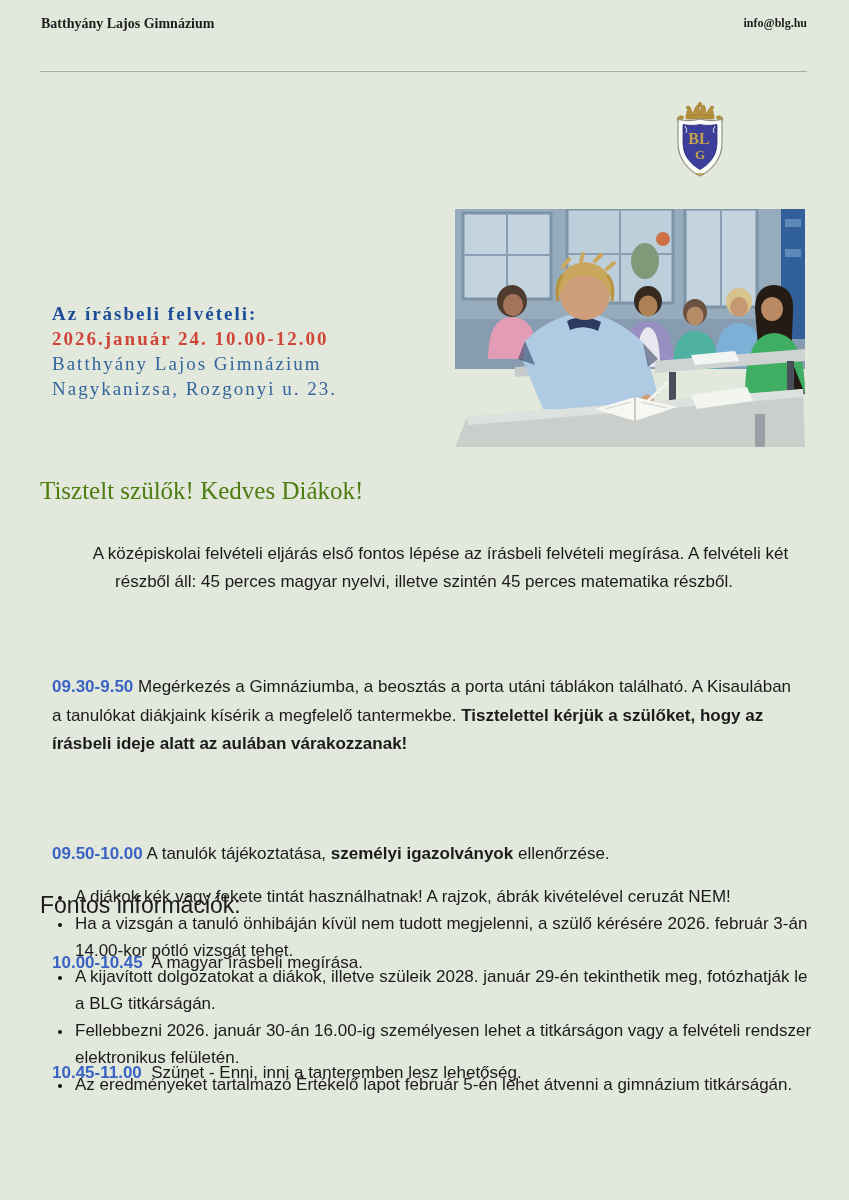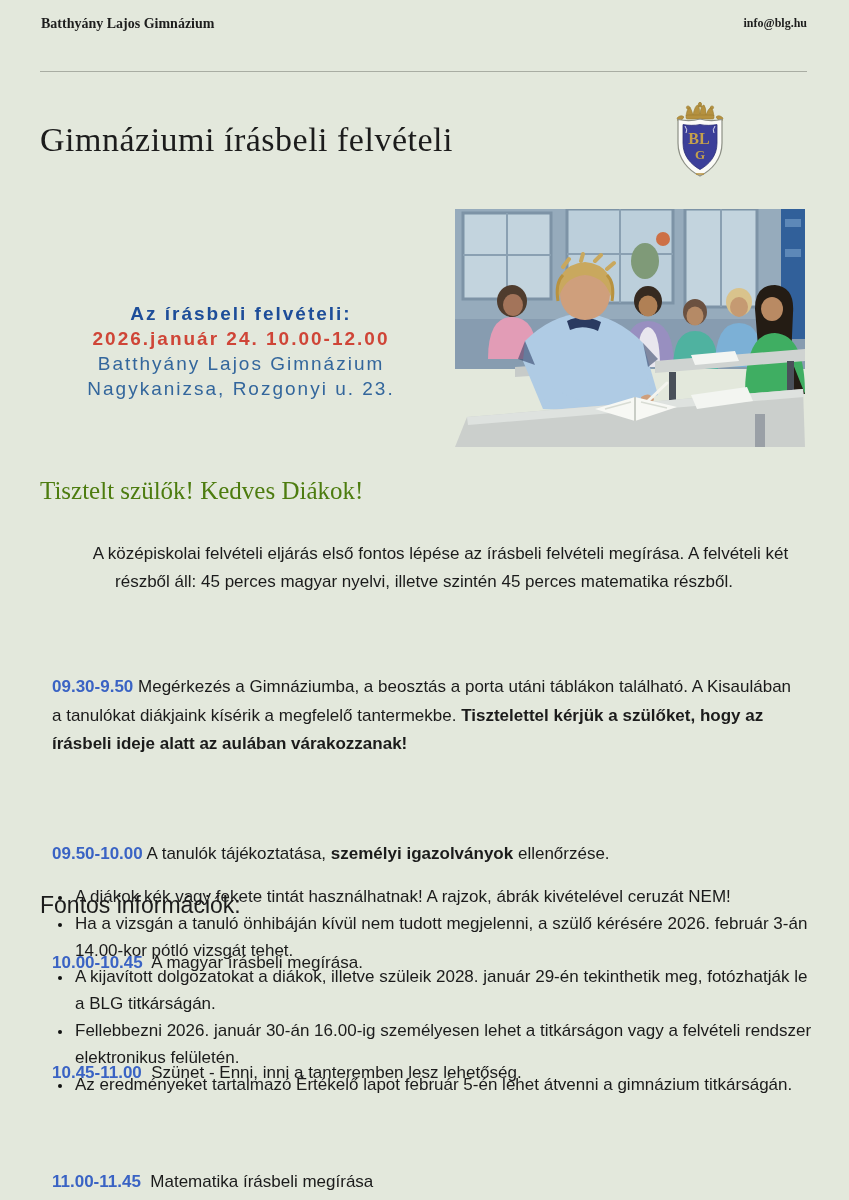--- a/index.html
+++ b/index.html
@@ -39,22 +39,22 @@
 
   
   .photo{
     position:absolute;left:455px;top:209px;width:350px;height:238px;
     overflow:hidden;
   }
 
   
   .exam-info{
     position:absolute;left:52px;top:301px;width:378px;
-    text-align:center;
-    font-family:Liberation Sans, sans-serif;
+    text-align:left;
+    font-family:Liberation Serif, serif;
     font-size:19px;line-height:25px;letter-spacing:2px;
   }
   .exam-info .line1{font-weight:bold;color:#1d4d99;}
   .exam-info .line2{font-weight:bold;color:#cf4537;}
   .exam-info .line3,.exam-info .line4{color:#33669c;}
 
   
   .greeting{
     position:absolute;left:40px;top:477px;
     font-family:"Liberation Serif",serif;font-size:25px;color:#4d7c0f;
@@ -93,21 +93,20 @@
 </style>
 </head>
 <body>
 
 <div class="page">
 
   <div class="hdr-left">Batthyány Lajos Gimnázium</div>
   <div class="hdr-right">info@blg.hu</div>
   <div class="divider"></div>
 
-  <div class="title">Gimnáziumi írásbeli felvételi</div>
 
   <div class="crest">
     <svg width="58" height="78" viewBox="0 0 58 78">
 
       <g fill="#b5913f" stroke="#9b7c30" stroke-width="0.6">
         <path d="M29 1 L31 6 L27 6 Z"></path>
         <path d="M15 15 Q16 7 19 6 Q21 10 22 14 Q24 4 27 4 Q29 8 29 13 Q30 4 33 4 Q35 6 35 14 Q37 8 40 6 Q42 8 43 15 Z"></path>
         <circle cx="17" cy="6.5" r="1.6"></circle>
         <circle cx="29" cy="3" r="1.6"></circle>
         <circle cx="41" cy="6.5" r="1.6"></circle>
@@ -222,21 +221,20 @@
 
   <div class="greeting">Tisztelt szülők! Kedves Diákok!</div>
 
   <p class="intro">A középiskolai felvételi eljárás első fontos lépése az írásbeli felvételi megírása. A felvételi két részből áll: 45 perces magyar nyelvi, illetve szintén 45 perces matematika részből.</p>
 
   <div class="schedule">
     <p><span class="time">09.30-9.50</span><span> Megérkezés a Gimnáziumba, a beosztás a porta utáni táblákon található. A Kisaulában a tanulókat diákjaink kísérik a megfelelő tantermekbe. </span><b>Tisztelettel kérjük a szülőket, hogy az írásbeli ideje alatt az aulában várakozzanak!</b><span></span></p>
     <p><span class="time">09.50-10.00</span><span> A tanulók tájékoztatása, </span><b>személyi igazolványok</b><span> ellenőrzése.</span></p>
     <p><span class="time">10.00-10.45</span><span>  A magyar írásbeli megírása.</span></p>
     <p><span class="time">10.45-11.00</span><span>  Szünet - Enni, inni a tanteremben lesz lehetőség.</span></p>
-    <p><span class="time">11.00-11.45</span><span>  Matematika írásbeli megírása</span></p>
   </div>
 
   <div class="important-heading">Fontos információk:</div>
 
   <ul class="bullets">
     <li>A diákok kék vagy fekete tintát használhatnak! A rajzok, ábrák kivételével ceruzát NEM!</li>
     <li>Ha a vizsgán a tanuló önhibáján kívül nem tudott megjelenni, a szülő kérésére 2026. február 3-án 14.00-kor pótló vizsgát tehet.</li>
     <li>A kijavított dolgozatokat a diákok, illetve szüleik 2028. január 29-én tekinthetik meg, fotózhatják le a BLG titkárságán.</li>
     <li>Fellebbezni 2026. január 30-án 16.00-ig személyesen lehet a titkárságon vagy a felvételi rendszer elektronikus felületén.</li>
     <li>Az eredményeket tartalmazó Értékelő lapot február 5-én lehet átvenni a gimnázium titkárságán.</li>

